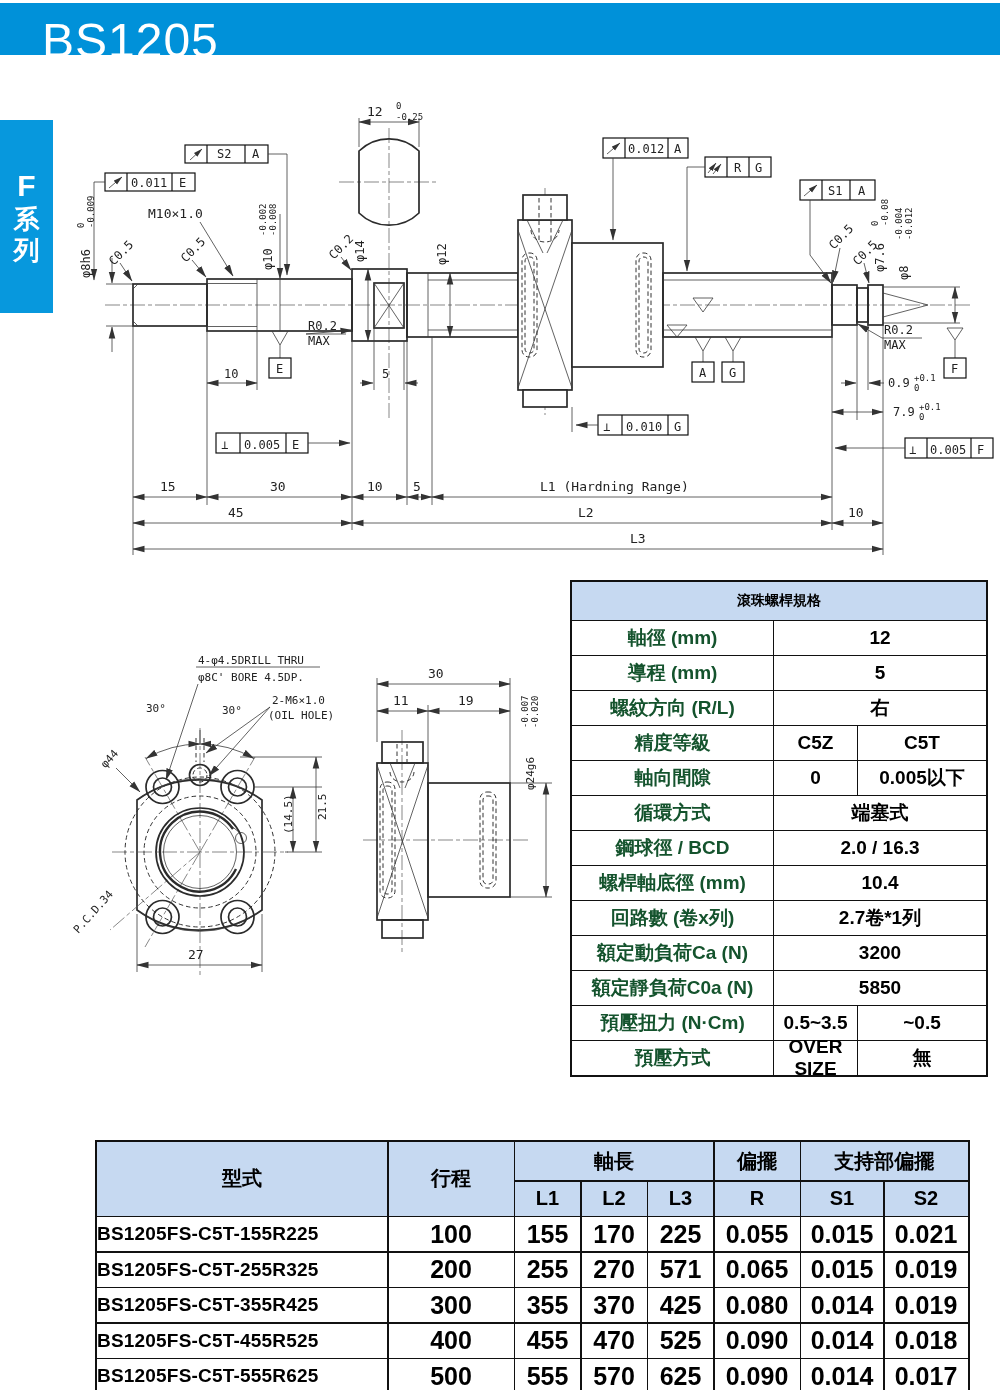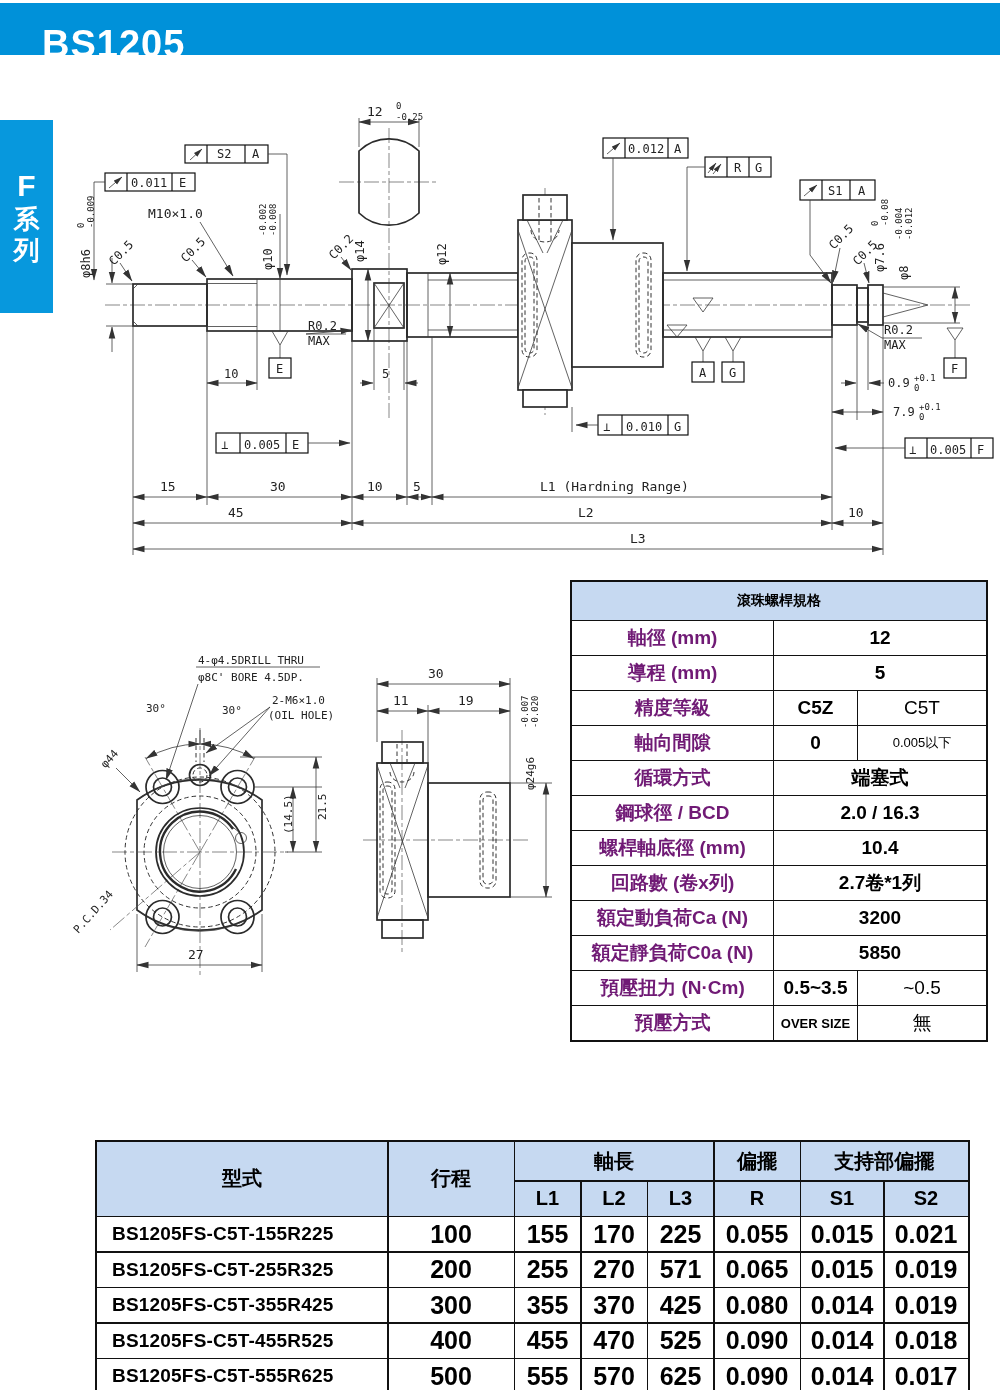--- a/index.html
+++ b/index.html
@@ -1,20 +1,20 @@
 <!DOCTYPE html>
 <html><head>
 <meta charset="utf-8">
 <style>
   html,body{margin:0;padding:0;background:#fff;}
   #page{position:relative;width:1000px;height:1390px;background:#fff;overflow:hidden;
         font-family:"Liberation Sans",sans-serif;}
   
   #titlebar{position:absolute;left:0;top:3px;width:1000px;height:52px;background:#0091d9;}
-  #titlebar .t{position:absolute;left:42px;top:20px;color:#fff;font-size:38px;font-weight:bold;letter-spacing:1px;}
+  #titlebar .t{position:absolute;left:42px;top:10px;color:#fff;font-size:48px;font-weight:normal;letter-spacing:1px;}
   #seriestab{position:absolute;left:0;top:120px;width:53px;height:193px;background:#0798dd;
              display:flex;flex-direction:column;align-items:center;justify-content:center;color:#fff;}
   #seriestab .f{font-size:30px;font-weight:bold;line-height:36px;}
   #seriestab .c{font-size:26px;font-weight:bold;line-height:31px;}
   
   svg text{font-family:"DejaVu Sans Mono",monospace;fill:#222;}
   .obj{stroke:#2b2b2b;stroke-width:1.7;fill:none;}
   .objf{stroke:#2b2b2b;stroke-width:1.7;fill:#fff;}
   .thin{stroke:#3a3a3a;stroke-width:.8;fill:none;}
   .dim{stroke:#3a3a3a;stroke-width:.8;fill:none;}
@@ -24,35 +24,35 @@
   .tx{font-size:13px;}
   .tx12{font-size:12px;}
   .tx11{font-size:11px;}
   .tx9{font-size:9px;}
   
   #spec{position:absolute;left:570px;top:580px;width:418px;border:2px solid #111;box-sizing:border-box;background:#fff;}
   #spec .titlerow{height:38px;background:#c6d9f1;display:flex;align-items:center;justify-content:center;
                   font-size:14px;font-weight:bold;color:#000;}
   #spec .srow{display:flex;height:34px;border-top:1.6px solid #111;}
   #spec .lab{width:202px;border-right:1.6px solid #111;display:flex;align-items:center;justify-content:center;
-             font-size:19px;font-weight:bold;color:#701a75;box-sizing:border-box;}
+             font-size:19px;font-weight:bold;color:#14532d;box-sizing:border-box;}
   #spec .val{flex:1;display:flex;align-items:center;justify-content:center;font-size:19px;font-weight:bold;color:#000;}
   #spec .v1{width:84px;border-right:1.6px solid #111;box-sizing:border-box;display:flex;align-items:center;justify-content:center;
             font-size:19px;font-weight:bold;text-align:center;}
-  #spec .v2{flex:1;display:flex;align-items:center;justify-content:center;font-size:19px;font-weight:normal;}
-  #spec .sm{font-size:13px;}
+  #spec .v2{flex:1;display:flex;align-items:center;justify-content:center;font-size:19px;font-weight:bold;}
+  #spec .sm{font-size:19px;}
   
   #models{position:absolute;left:95px;top:1140px;display:grid;
           grid-template-columns:290px 125px 65px 65px 65px 85px 82px 83px;
           grid-template-rows:38px 34px repeat(5,34px);
           border:2.5px solid #111;background:#111;grid-gap:1.5px;box-sizing:content-box;}
   #models>div{background:#fff;display:flex;align-items:center;justify-content:center;
               font-weight:bold;color:#000;font-size:25px;}
   #models .hd{background:#c6d9f1;font-size:20px;}
-  #models .mdl{justify-content:flex-start;padding-left:15px;font-size:19px;letter-spacing:.2px;}
+  #models .mdl{justify-content:flex-start;padding-left:0;font-size:19px;letter-spacing:.2px;}
 </style>
 </head>
 <body>
 
 <div id="page">
 
   <div id="titlebar">
     <div class="t">BS1205</div>
   </div>
 
@@ -450,20 +450,24 @@
     <div class="titlerow">滾珠螺桿規格</div>
     <div class="srow">
         <div class="lab">軸徑 (mm)</div>
         <div class="val">12</div>
       </div>
     <div class="srow">
         <div class="lab">導程 (mm)</div>
         <div class="val">5</div>
       </div>
     <div class="srow">
+        <div class="lab">螺紋方向 (R/L)</div>
+        <div class="val">右</div>
+      </div>
+    <div class="srow">
         <div class="lab">精度等級</div>
         <div class="v1">C5Z</div>
         <div class="v2">C5T</div>
       </div>
     <div class="srow">
         <div class="lab">軸向間隙</div>
         <div class="v1">0</div>
         <div class="v2 sm">0.005以下</div>
       </div>
     <div class="srow">

